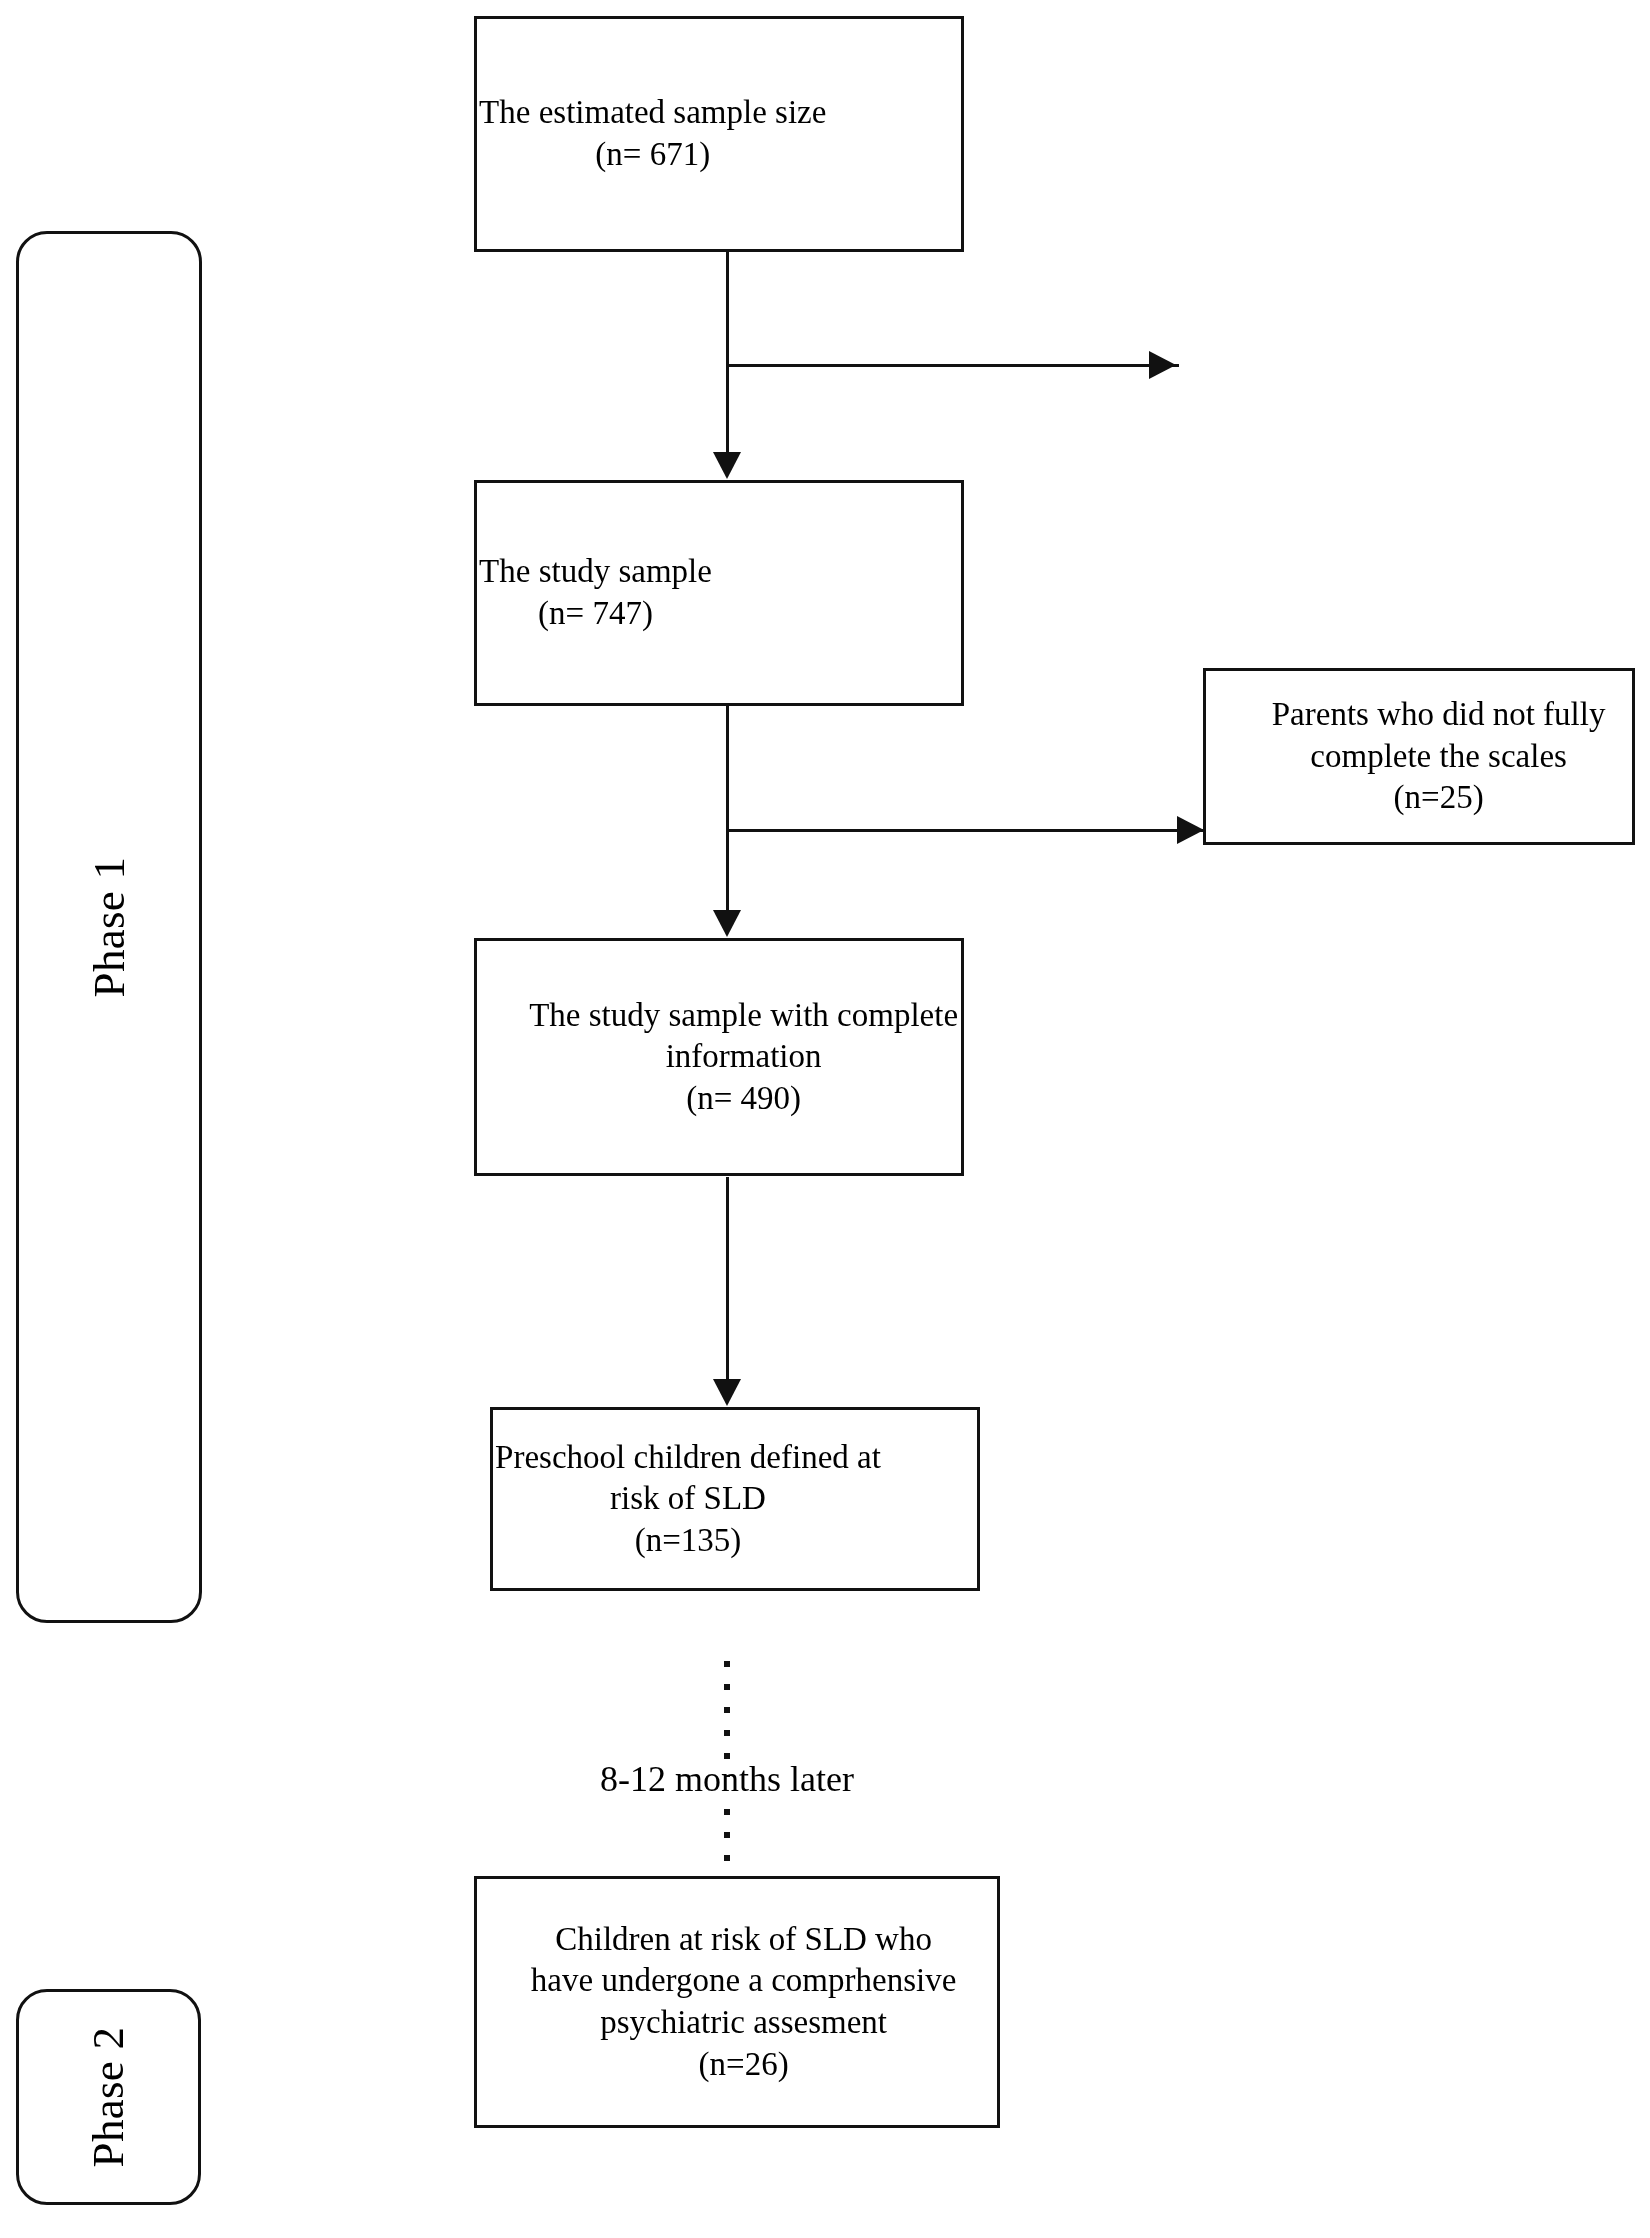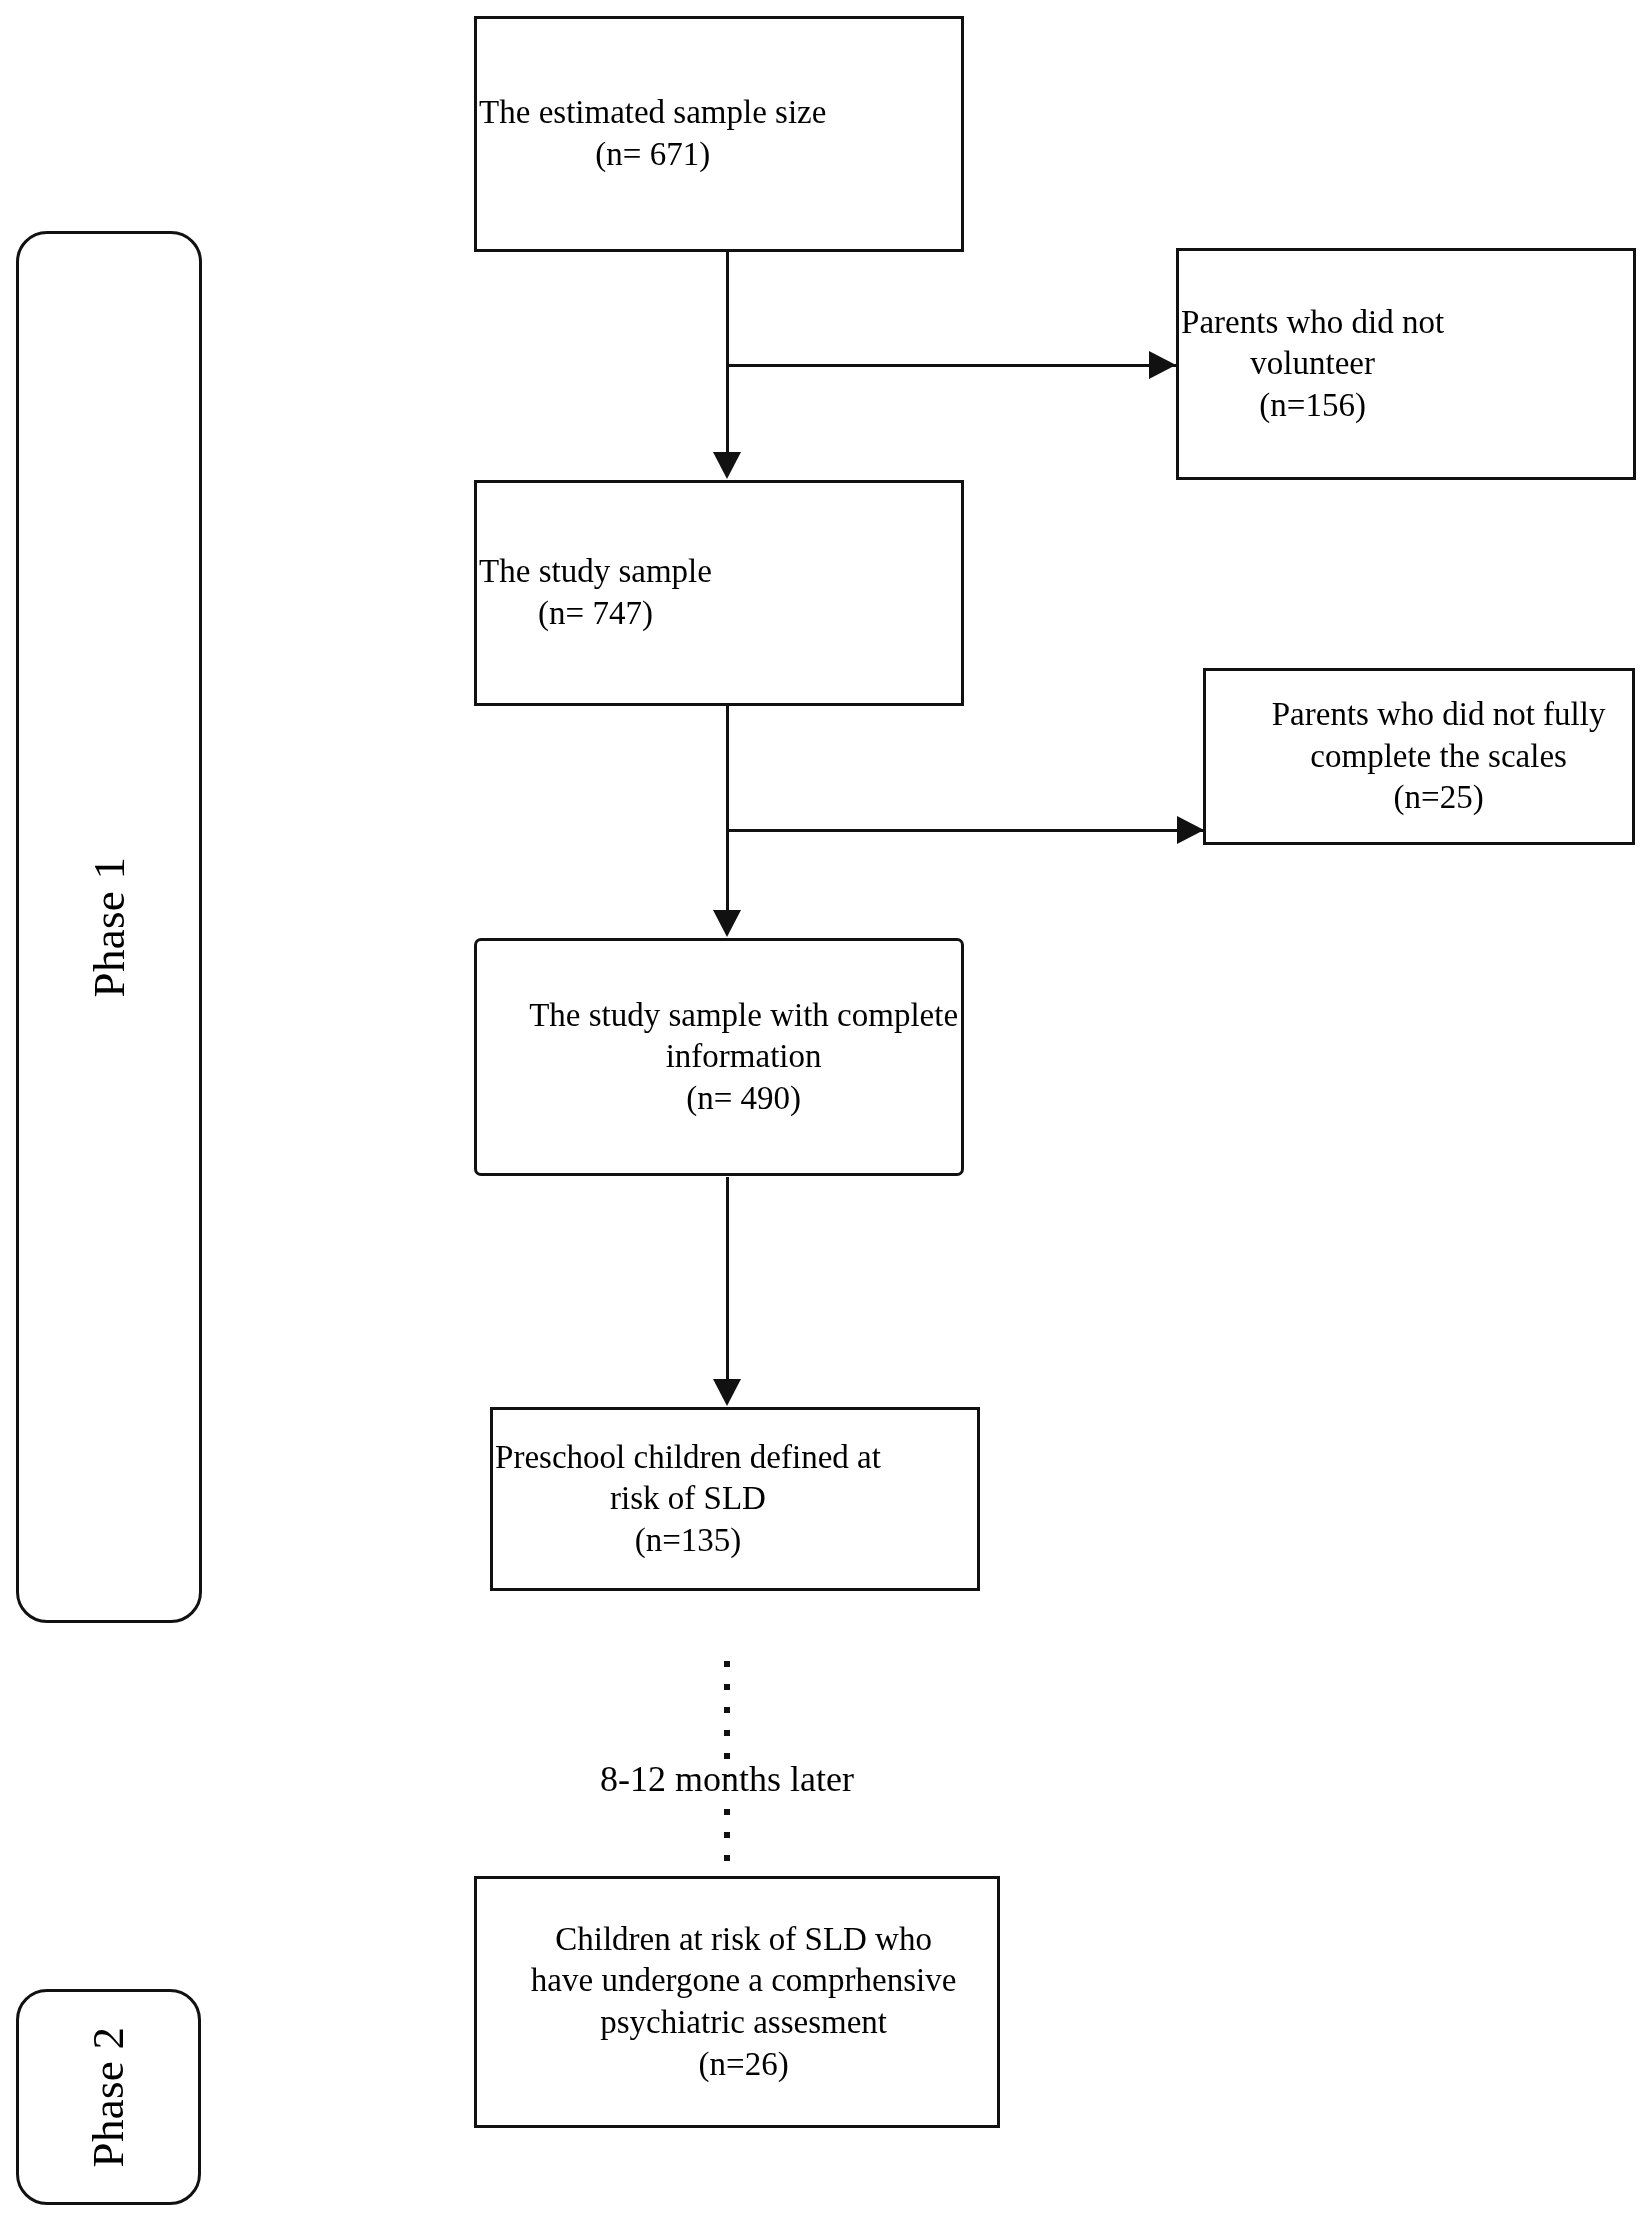--- a/index.html
+++ b/index.html
@@ -138,44 +138,39 @@
   <div class="node-box" style="left:474px; top:15.7px; width:490px; height:236px;">
     <span class="node-text">The estimated sample size
 (n= 671)</span>
   </div>
 
   <div class="node-box" style="left:474px; top:480px; width:490px; height:226px;">
     <span class="node-text">The study sample
 (n= 747)</span>
   </div>
 
-  <div class="node-box" style="left:474px; top:938px; width:490px; height:238px;border-radius:7px;">
+  <div class="node-box" style="left:474px; top:938px; width:490px; height:238px;">
     <span class="node-text overflow-wide">The study sample with complete
 information
 (n= 490)</span>
   </div>
 
   <div class="node-box" style="left:490px; top:1407px; width:490px; height:184px;">
     <span class="node-text">Preschool children defined at
 risk of SLD
 (n=135)</span>
   </div>
 
   <div class="node-box" style="left:474px; top:1876px; width:526px; height:252px;">
     <span class="node-text overflow-wide">Children at risk of SLD who
 have undergone a comprhensive
 psychiatric assesment
 (n=26)</span>
   </div>
 
-  <div class="node-box" style="left:1176px; top:248px; width:460px; height:232px;">
-    <span class="node-text">Parents who did not
-volunteer
-(n=156)</span>
-  </div>
 
   <div class="node-box" style="left:1203px; top:668px; width:432px; height:177px;">
     <span class="node-text overflow-wide" style="width:461px;">Parents who did not fully
 complete the scales
 (n=25)</span>
   </div>
 
 </div>
 
 

